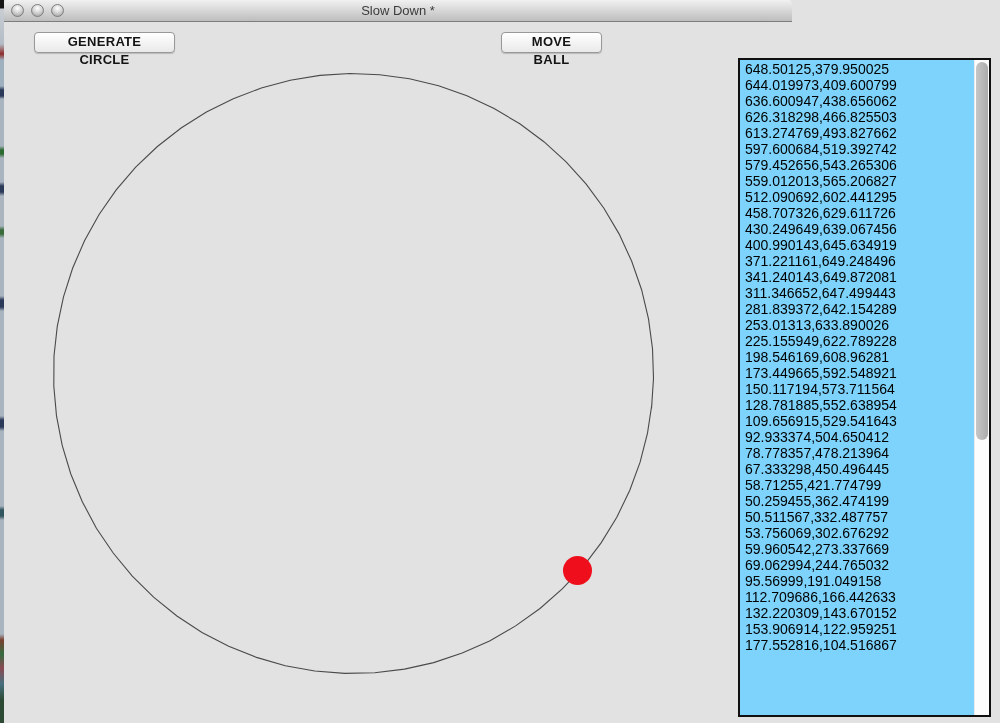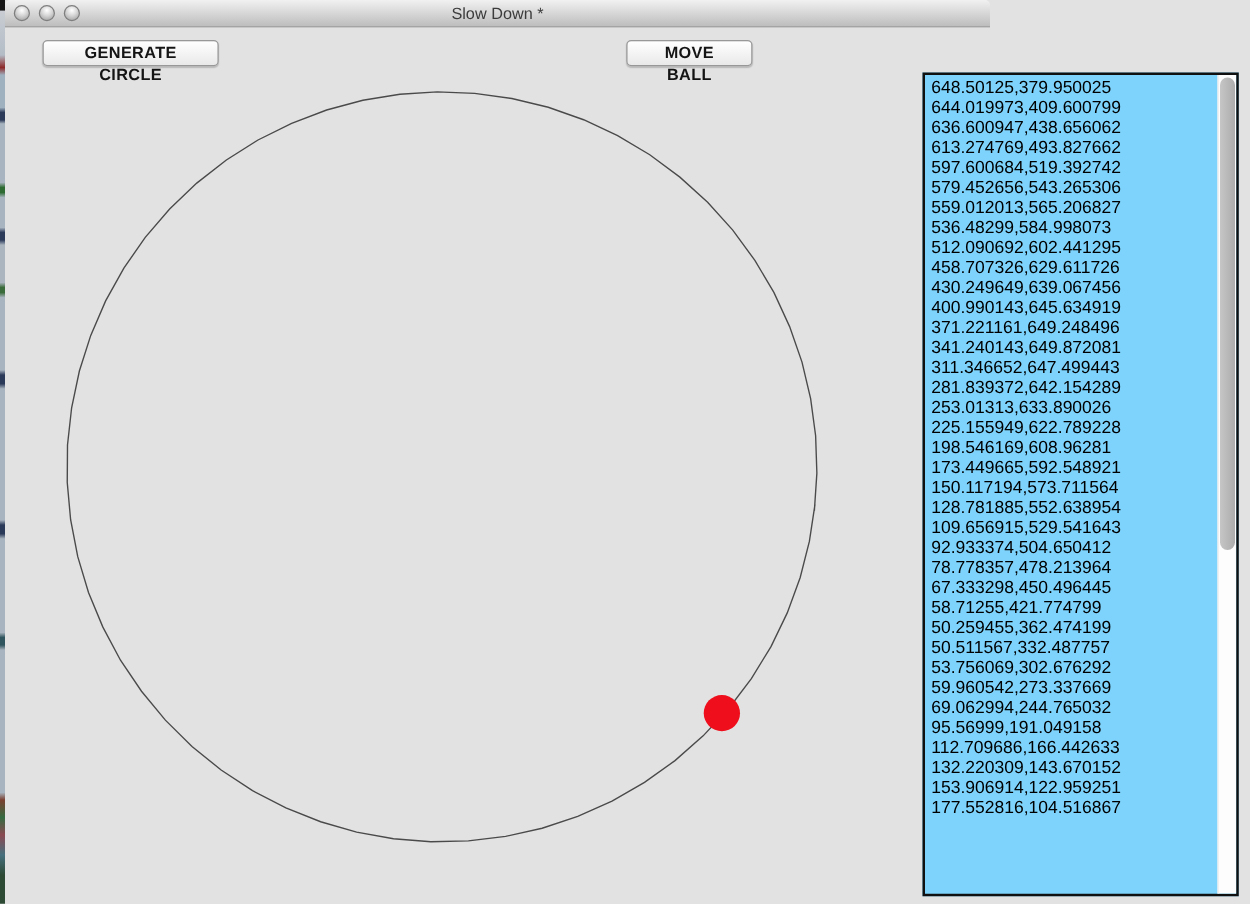--- a/index.html
+++ b/index.html
@@ -104,25 +104,25 @@
     <svg class="drawing" width="996" height="701" viewBox="0 0 996 701">
       <polyline fill="none" stroke-width="1.1" stroke-opacity="0.9" points="648.0,381.5 643.5,411.1 636.1,440.2 625.8,468.3 612.8,495.3 597.1,520.9 579.0,544.8 558.5,566.7 536.0,586.5 511.6,603.9 485.6,618.9 458.2,631.1 429.7,640.6 400.5,647.1 370.7,650.7 340.7,651.4 310.8,649.0 281.3,643.7 252.5,635.4 224.7,624.3 198.0,610.5 172.9,594.0 149.6,575.2 128.3,554.1 109.2,531.0 92.4,506.2 78.3,479.7 66.8,452.0 58.2,423.3 52.5,393.8 49.8,364.0 50.0,334.0 53.3,304.2 59.5,274.8 68.6,246.3 80.5,218.7 95.1,192.5 112.2,167.9 131.7,145.2 153.4,124.5 177.1,106.0 202.4,90.0 229.3,76.7 257.3,66.0 286.3,58.2 315.9,53.4 345.8,51.5 375.7,52.7 405.5,56.8 434.6,63.8 462.9,73.8 490.1,86.5 515.8,101.8 539.9,119.7 562.1,139.8 582.2,162.1 599.9,186.3 615.2,212.1 627.7,239.3 637.6,267.7 644.5,296.9 648.5,326.6 649.5,356.5 647.5,386.5" stroke="#3a3a3a"></polyline>
       <circle cx="573.5" cy="548.5" r="14.5" fill="#ee0e1c"></circle>
     </svg>
 
     <div class="listbox">
       <div class="list-content">
           <div class="list-line">648.50125,379.950025</div>
           <div class="list-line">644.019973,409.600799</div>
           <div class="list-line">636.600947,438.656062</div>
+          <div class="list-line">626.318298,466.825503</div>
           <div class="list-line">613.274769,493.827662</div>
           <div class="list-line">597.600684,519.392742</div>
           <div class="list-line">579.452656,543.265306</div>
           <div class="list-line">559.012013,565.206827</div>
-          <div class="list-line">536.48299,584.998073</div>
           <div class="list-line">512.090692,602.441295</div>
           <div class="list-line">458.707326,629.611726</div>
           <div class="list-line">430.249649,639.067456</div>
           <div class="list-line">400.990143,645.634919</div>
           <div class="list-line">371.221161,649.248496</div>
           <div class="list-line">341.240143,649.872081</div>
           <div class="list-line">311.346652,647.499443</div>
           <div class="list-line">281.839372,642.154289</div>
           <div class="list-line">253.01313,633.890026</div>
           <div class="list-line">225.155949,622.789228</div>

